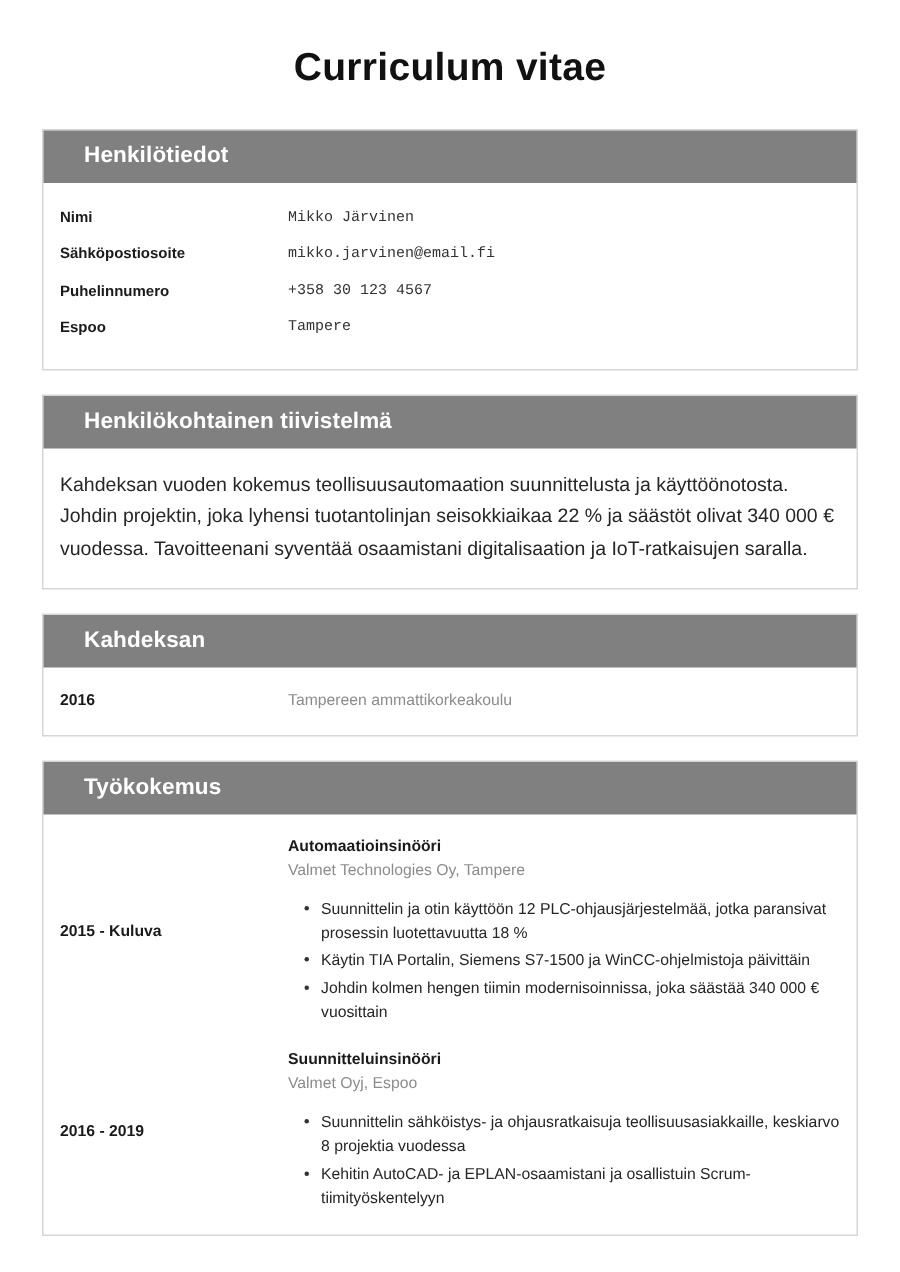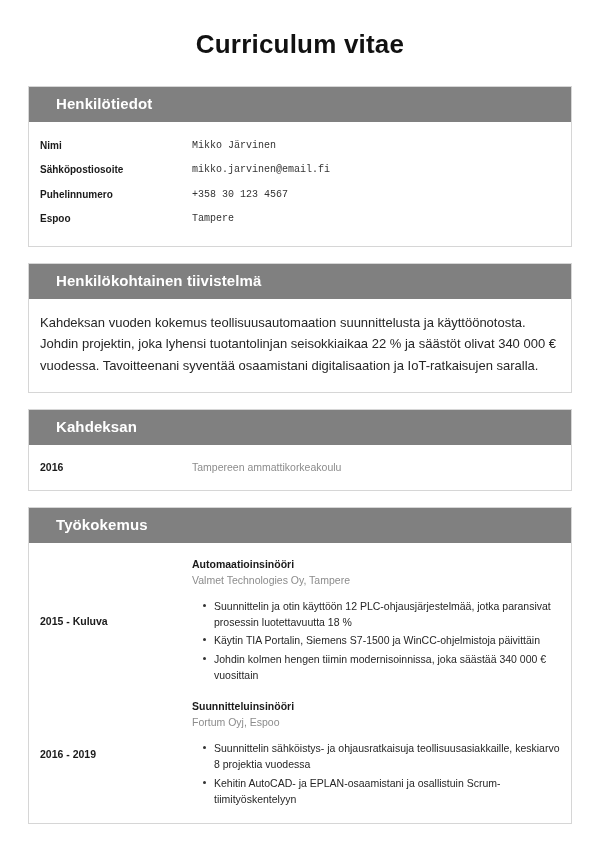--- a/index.html
+++ b/index.html
@@ -203,21 +203,21 @@
             <li>Käytin TIA Portalin, Siemens S7-1500 ja WinCC-ohjelmistoja päivittäin</li>
             <li>Johdin kolmen hengen tiimin modernisoinnissa, joka säästää 340 000 € vuosittain</li>
           </ul>
         </div>
       </div>
 
       <div class="entry">
         <div class="entry-date">2016 - 2019</div>
         <div class="entry-main">
           <div class="entry-title">Suunnitteluinsinööri</div>
-          <div class="entry-sub">Fortum Oyj, Espoo</div>
+          <div class="entry-sub">Valmet Oyj, Espoo</div>
           <ul class="bullets">
             <li>Suunnittelin sähköistys- ja ohjausratkaisuja teollisuusasiakkaille, keskiarvo 8 projektia vuodessa</li>
             <li>Kehitin AutoCAD- ja EPLAN-osaamistani ja osallistuin Scrum-tiimityöskentelyyn</li>
           </ul>
         </div>
       </div>
 
     </div>
   </section>
 

